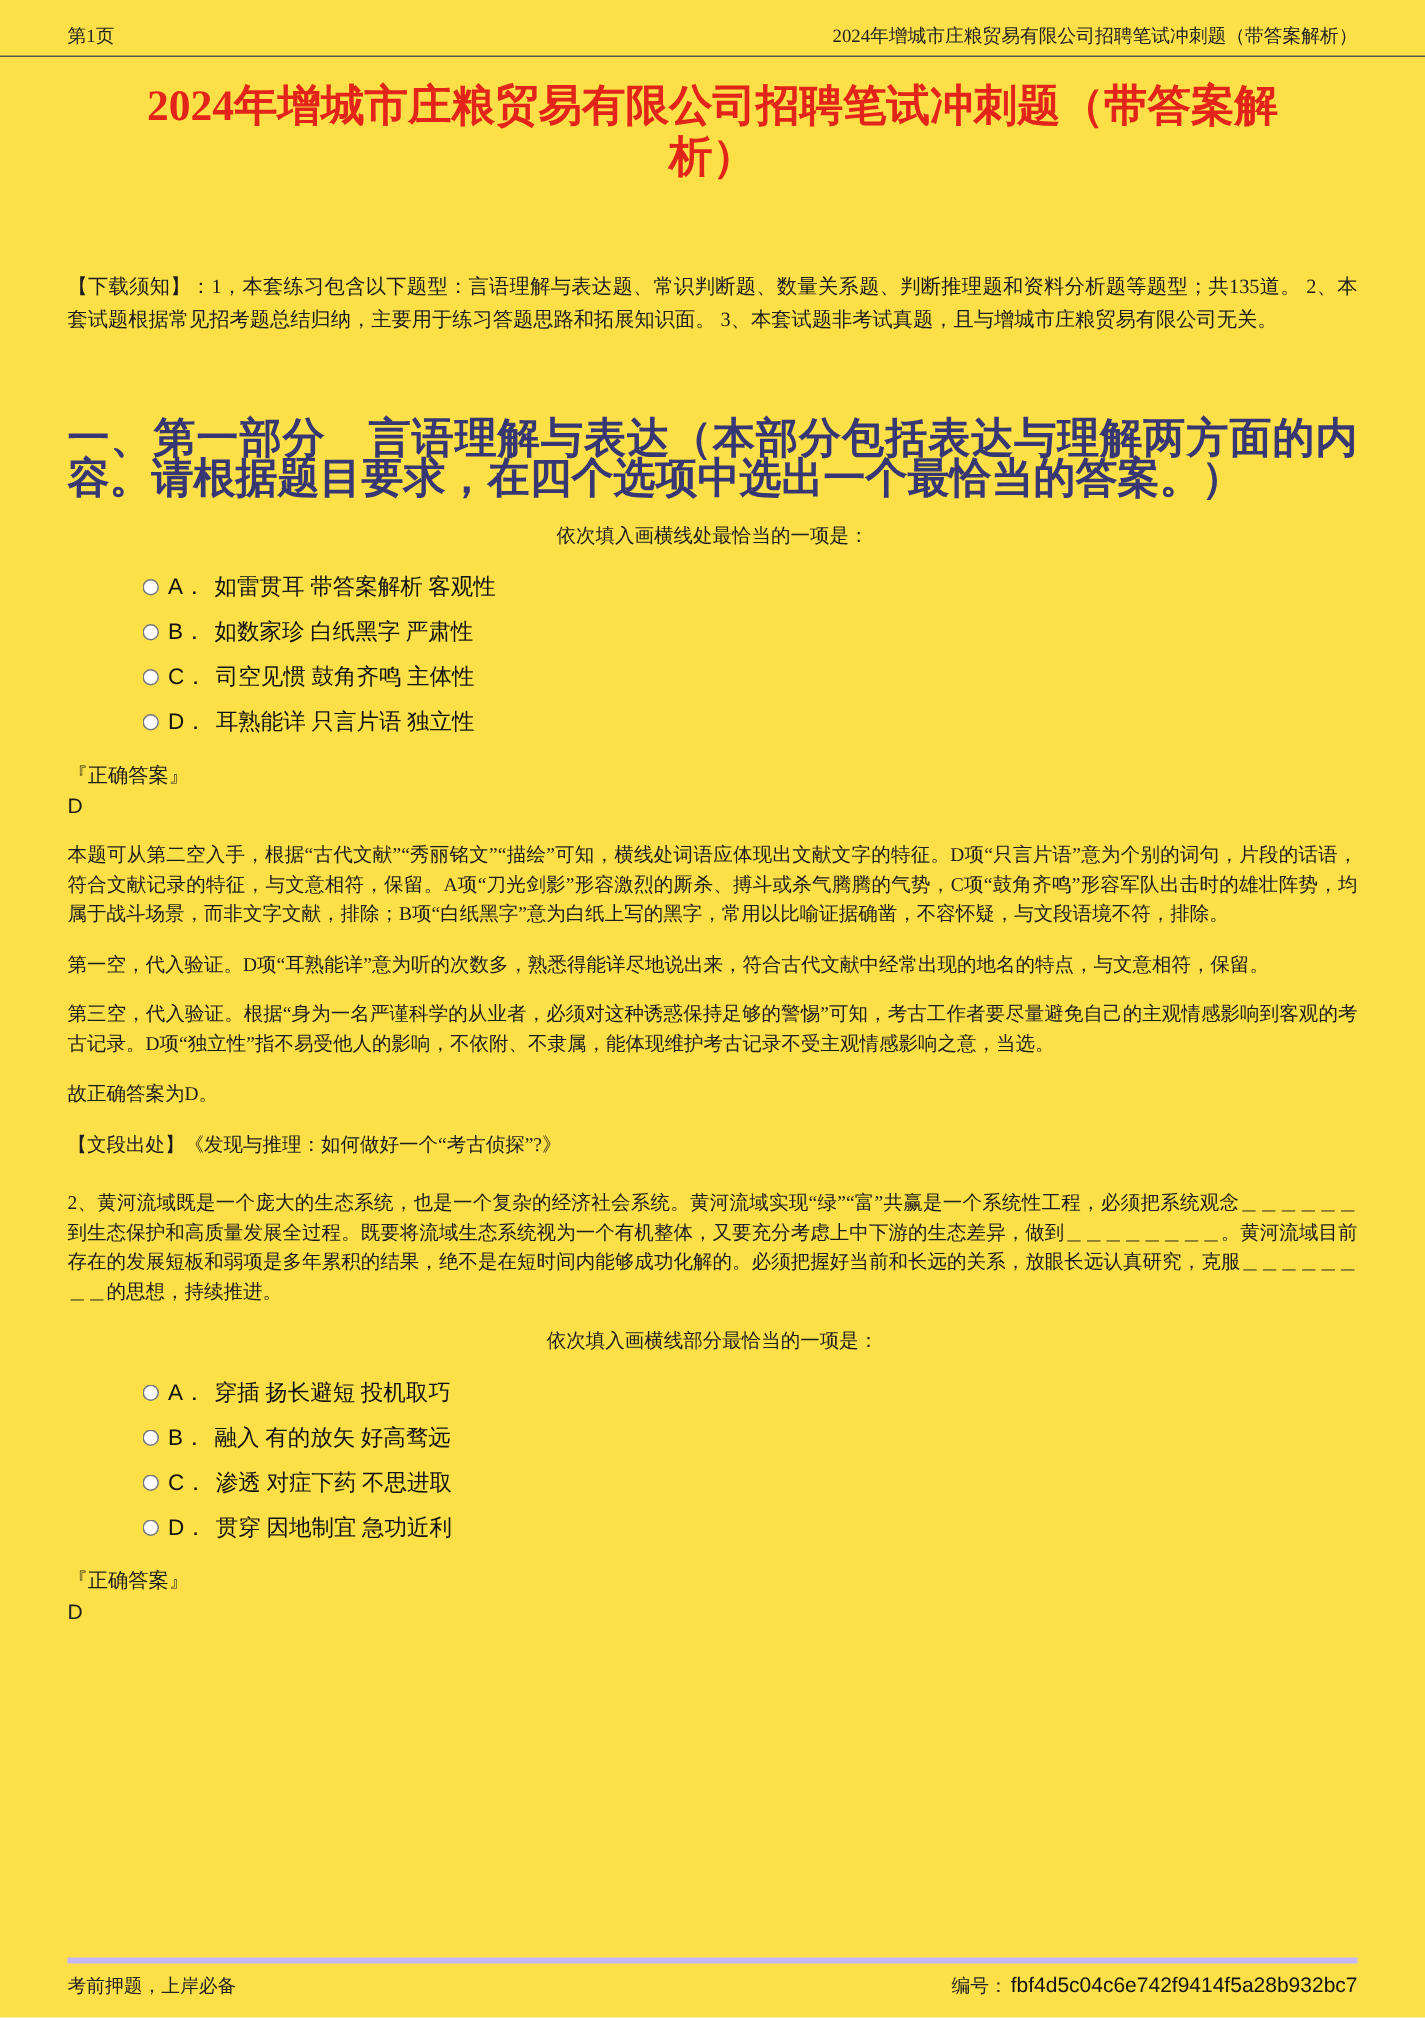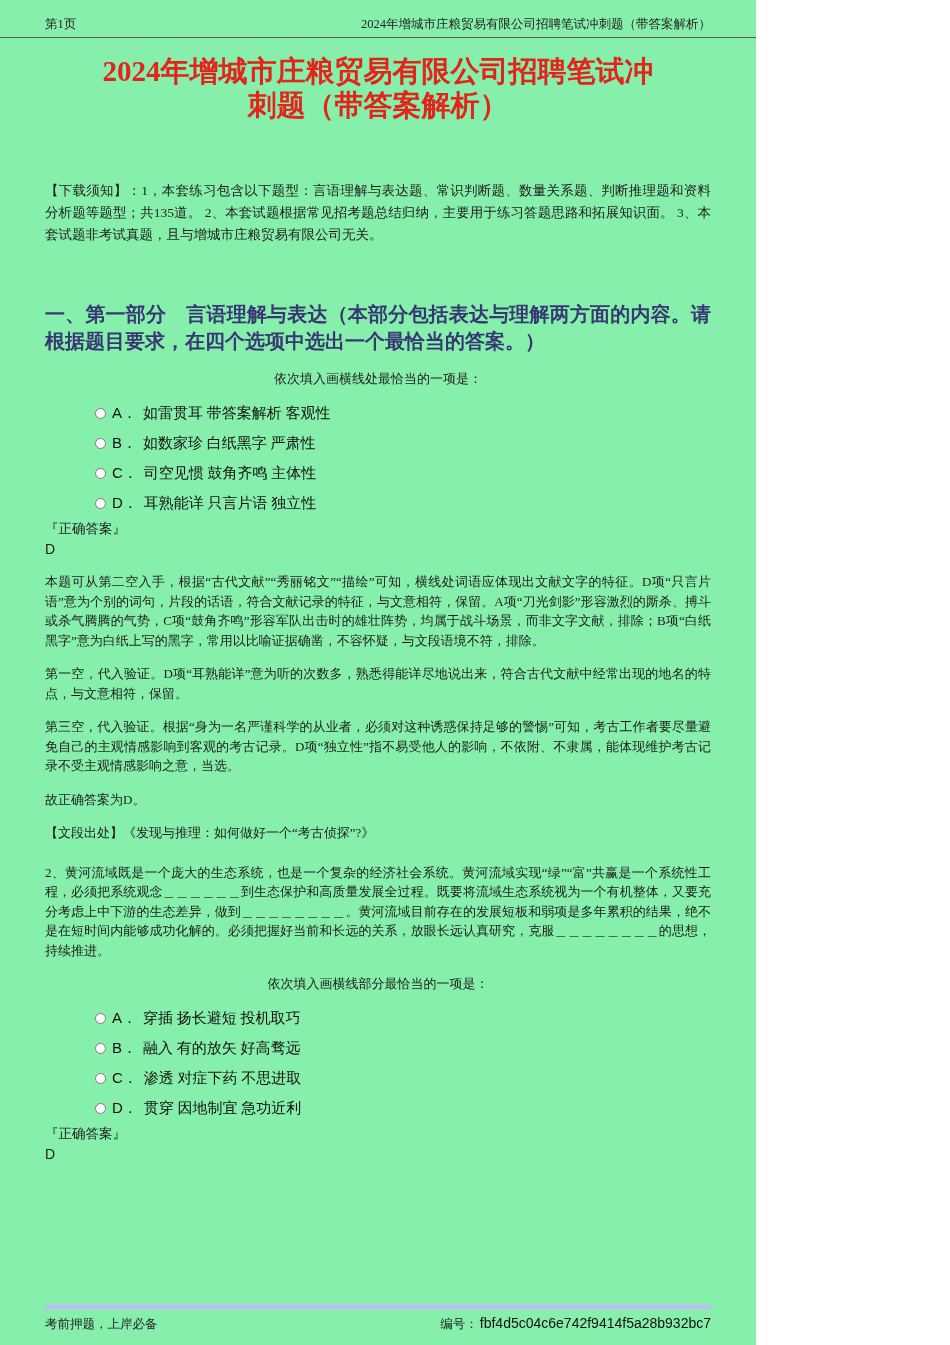--- a/index.html
+++ b/index.html
@@ -1,21 +1,21 @@
 <!DOCTYPE html>
 <html><head>
 <meta charset="utf-8">
 <style>
   * { box-sizing: border-box; }
   html, body { margin: 0; padding: 0; background: #ffffff; }
   .page {
     position: relative;
-    width: 756px;
+    width: 950px;
     height: 1345px;
-    background: #86efac;
+    background: #fde047;
     font-family: "Liberation Serif", "DejaVu Serif", serif;
     color: #1c1c1c;
     overflow: hidden;
   }
   .content { padding: 0 45px; }
 
   
   .running-header {
     display: flex;
     justify-content: space-between;
@@ -41,21 +41,21 @@
   .notice {
     margin: 58px 0 0 0;
     font-size: 13.5px;
     line-height: 22px;
     text-align: justify;
   }
 
   
   .section-heading {
     margin: 55px 0 0 0;
-    font-size: 20px;
+    font-size: 28px;
     font-weight: bold;
     line-height: 27px;
     color: #373773;
     text-align: justify;
   }
 
   .para {
     font-size: 13px;
     line-height: 19.5px;
     text-align: justify;
@@ -79,21 +79,21 @@
   }
   .opt-letter {
     font-family: "Liberation Sans", sans-serif;
     font-size: 15px;
     color: #111;
     margin-right: 6px;
     white-space: pre;
   }
   .opt-text { font-size: 15px; color: #111; }
 
-  .answer-label { font-size: 13.5px; text-align: left; }
+  .answer-label { margin-top: 10px; font-size: 13.5px; text-align: left; }
   .answer-value {
     font-family: "Liberation Sans", sans-serif;
     font-size: 14px;
     line-height: 18px;
     margin: 2px 0 0 0;
   }
   .analysis-label { margin-top: 10px; font-size: 13.5px; text-align: left; }
   .analysis-para { margin-top: 14px; }
   .source-para { margin-top: 14px; text-align: left; }
 

